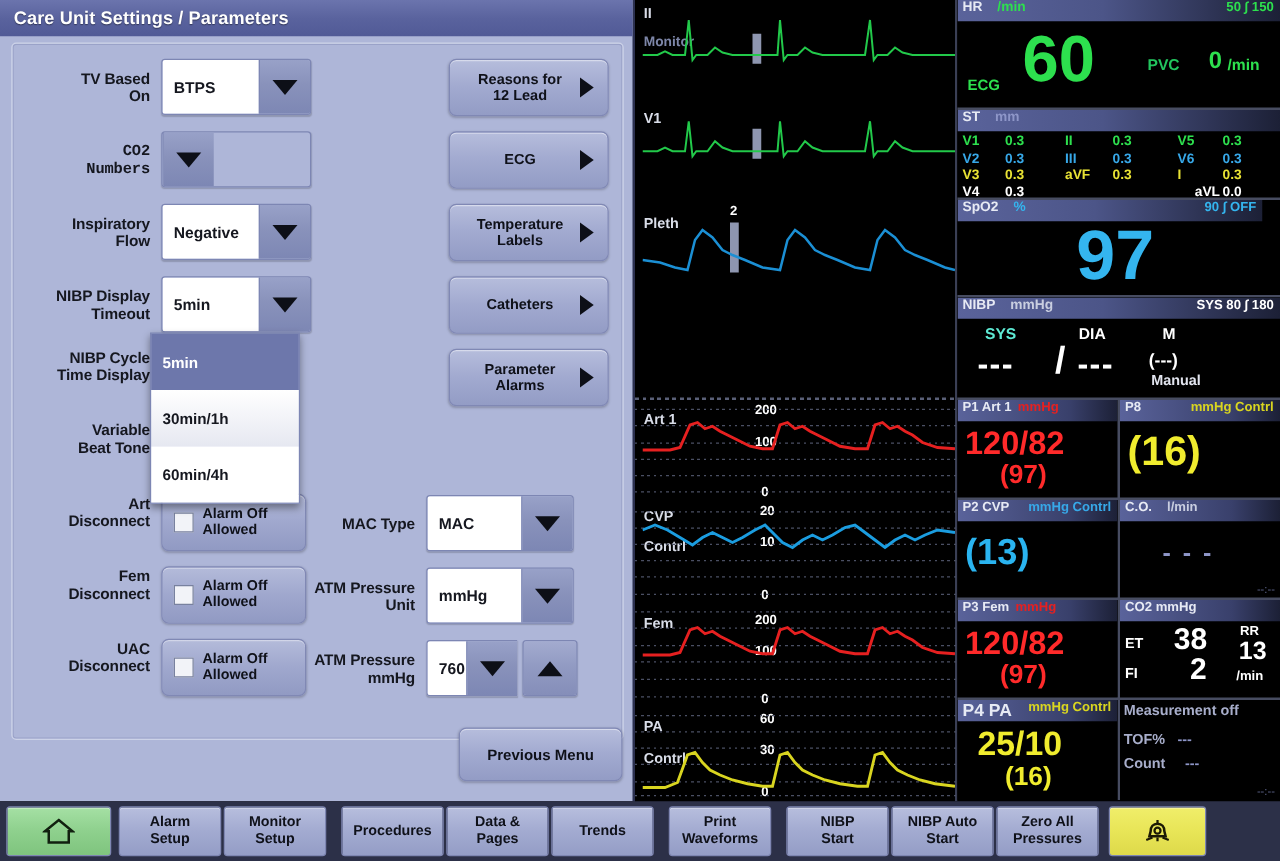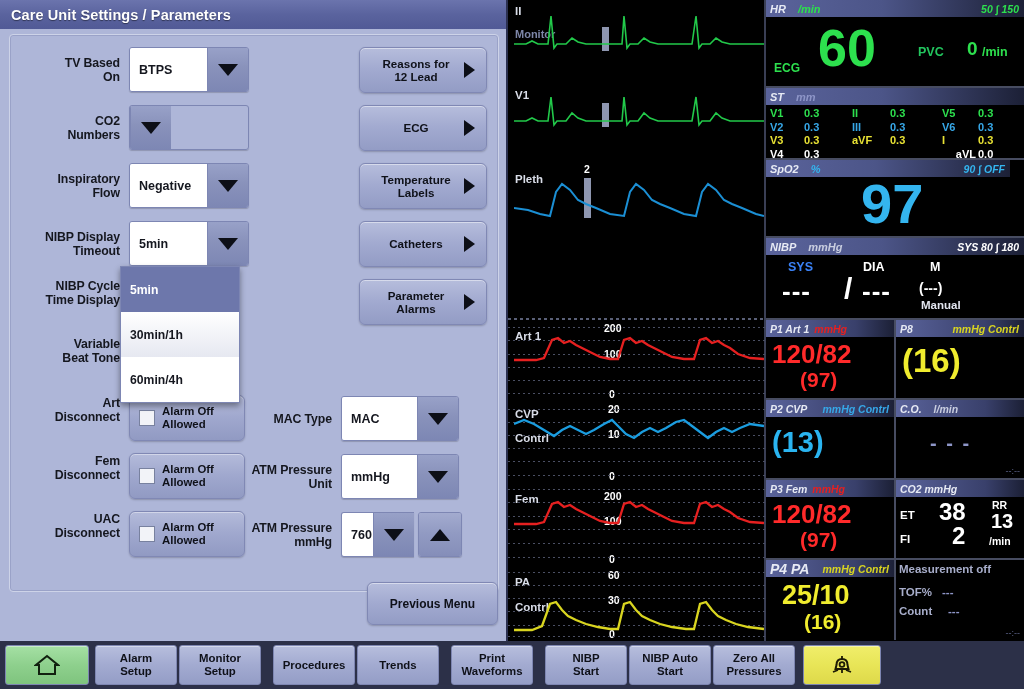--- a/index.html
+++ b/index.html
@@ -174,25 +174,24 @@
 
   
   #vitals {
     position: absolute; left: 766px; top: 0; width: 258px; height: 641px;
     background: #000000;
   }
   .vbox { position: absolute; background: #000; overflow: hidden; }
   .vhdr {
     height: 17px; width: 100%;
     background: linear-gradient(to right,#5a639b 0%, #4c5588 45%, #1c2036 100%);
-    display: flex; align-items: center;
+    display: flex; align-items: flex-start;
     font-size: 11px; font-weight: bold;
     padding: 0 4px;
     position: relative;
-    font-style: italic;
   }
   .vhdr .nm { color: #e7eaf4; }
   .vhdr .un { margin-left: 12px; }
   .vhdr .lim { position: absolute; right: 5px; font-size: 10.5px; }
   .big-num { font-weight: bold; line-height: 1; }
   .sep-h { position:absolute; left:0; width:258px; height:2px; background:#474c61; }
   .sep-v { position:absolute; width:2px; background:#474c61; }
 
   
   .st-tbl { display: grid; grid-template-columns: 34px 48px 38px 52px 36px 44px; font-size: 11px; font-weight: bold; padding: 2px 3px 0 4px; row-gap: 1px;}
@@ -235,21 +234,21 @@
           <span>On</span>
         </div>
         <div class="dd" style="width:120px;margin-left:9px;">
           <div class="dd-val">BTPS</div>
           <div class="dd-btn">
               <i class="caret-d"></i>
             </div>
         </div>
       </div>
 
-      <div class="form-row" style="left:0;top:70px;">
+      <div class="form-row" style="left:0;top:70px;font-family:Liberation Mono, monospace;">
         <div class="field-label" style="width:110px;">
           <span>CO2</span><br>
           <span>Numbers</span>
         </div>
         <div class="dd" style="width:120px;margin-left:9px;">
           <div class="dd-btn">
               <i class="caret-d"></i>
             </div>
         </div>
       </div>
@@ -565,21 +564,21 @@
       <div style="position:absolute;left:95px;top:16px;color:#34b5ef;font-size:56px;" class="big-num">97</div>
     </div>
     <div class="sep-h" style="top:236px;"></div>
 
     <div class="vbox" style="left:0;top:238px;width:258px;height:80px;">
       <div class="vhdr">
         <span class="nm">NIBP</span>
         <span class="un" style="color:#c9cee0">mmHg</span>
         <span class="lim" style="color:#ffffff">SYS 80 ∫ 180</span>
       </div>
-      <div style="position:absolute;left:22px;top:22px;color:#3b82f6;font-size:12.5px;font-weight:bold;">SYS</div>
+      <div style="position:absolute;left:22px;top:22px;color:#5eead4;font-size:12.5px;font-weight:bold;">SYS</div>
       <div style="position:absolute;left:97px;top:22px;color:#fff;font-size:12.5px;font-weight:bold;">DIA</div>
       <div style="position:absolute;left:164px;top:22px;color:#fff;font-size:12.5px;font-weight:bold;">M</div>
       <div style="position:absolute;left:16px;top:38px;color:#fff;font-size:26px;font-weight:bold;letter-spacing:1px;">---</div>
       <div style="position:absolute;left:78px;top:34px;color:#fff;font-size:30px;font-weight:bold;">/</div>
       <div style="position:absolute;left:96px;top:38px;color:#fff;font-size:26px;font-weight:bold;letter-spacing:1px;">---</div>
       <div style="position:absolute;left:153px;top:42px;color:#fff;font-size:14px;font-weight:bold;">(---)</div>
       <div style="position:absolute;left:155px;top:61px;color:#e2e5ef;font-size:11.5px;font-weight:bold;">Manual</div>
     </div>
     <div class="sep-h" style="top:318px;"></div>
 
@@ -677,20 +676,23 @@
       </div>
     </div>
 
     <div class="tb-gap"></div>
 
     <div class="tb-group">
       <div class="tb-btn" style="width:82px;">
         <span>Procedures</span>
       </div>
       <div class="tb-btn" style="width:82px;">
+        <span><span>Data &amp;</span><br><span>Pages</span></span>
+      </div>
+      <div class="tb-btn" style="width:82px;">
         <span>Trends</span>
       </div>
     </div>
 
     <div class="tb-gap"></div>
 
     <div class="tb-group">
       <div class="tb-btn" style="width:82px;">
         <span><span>Print</span><br><span>Waveforms</span></span>
       </div>

